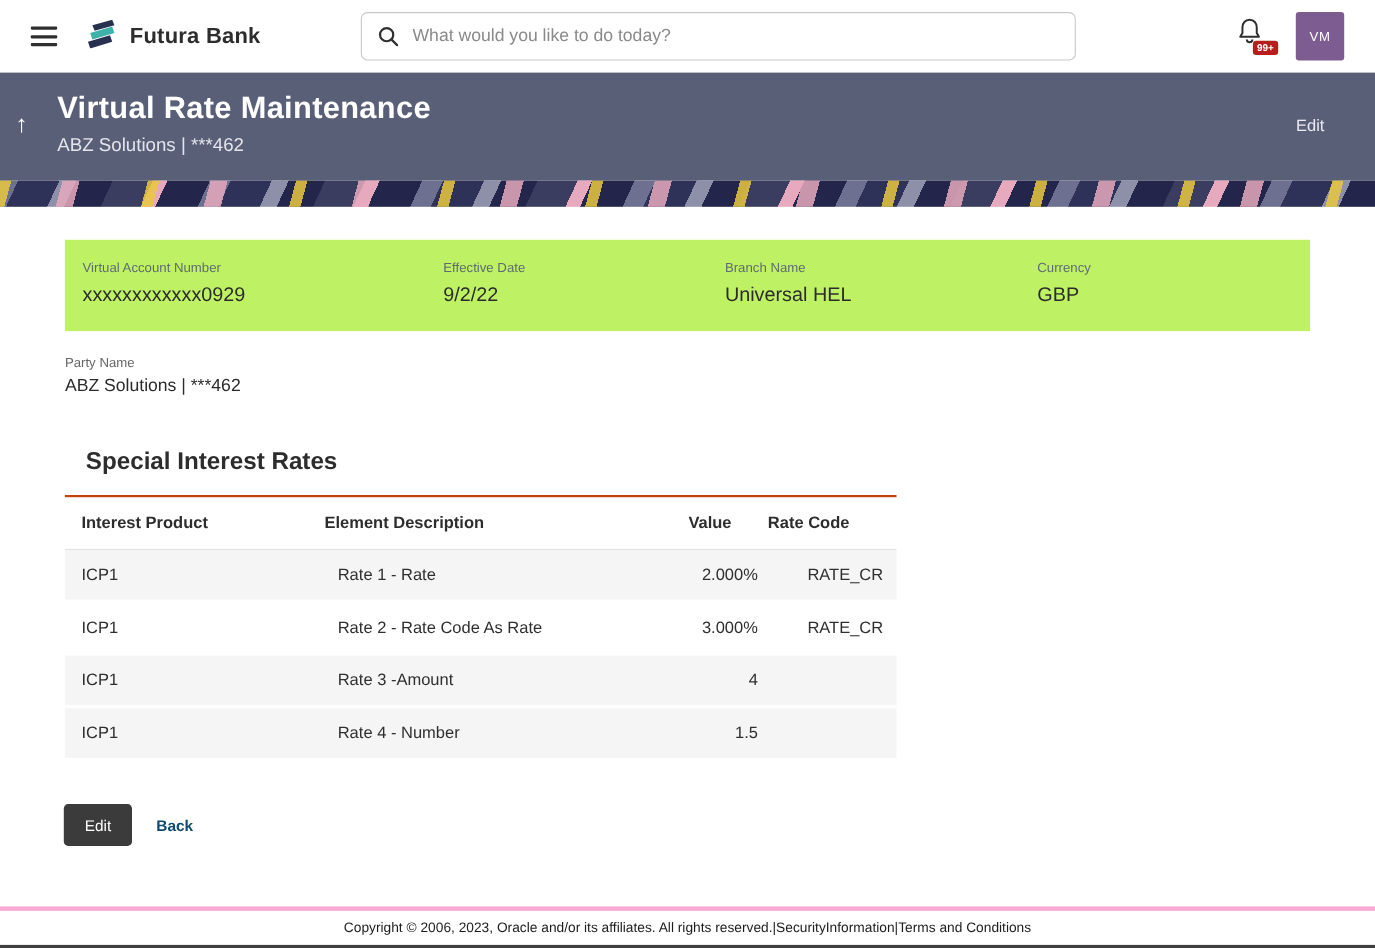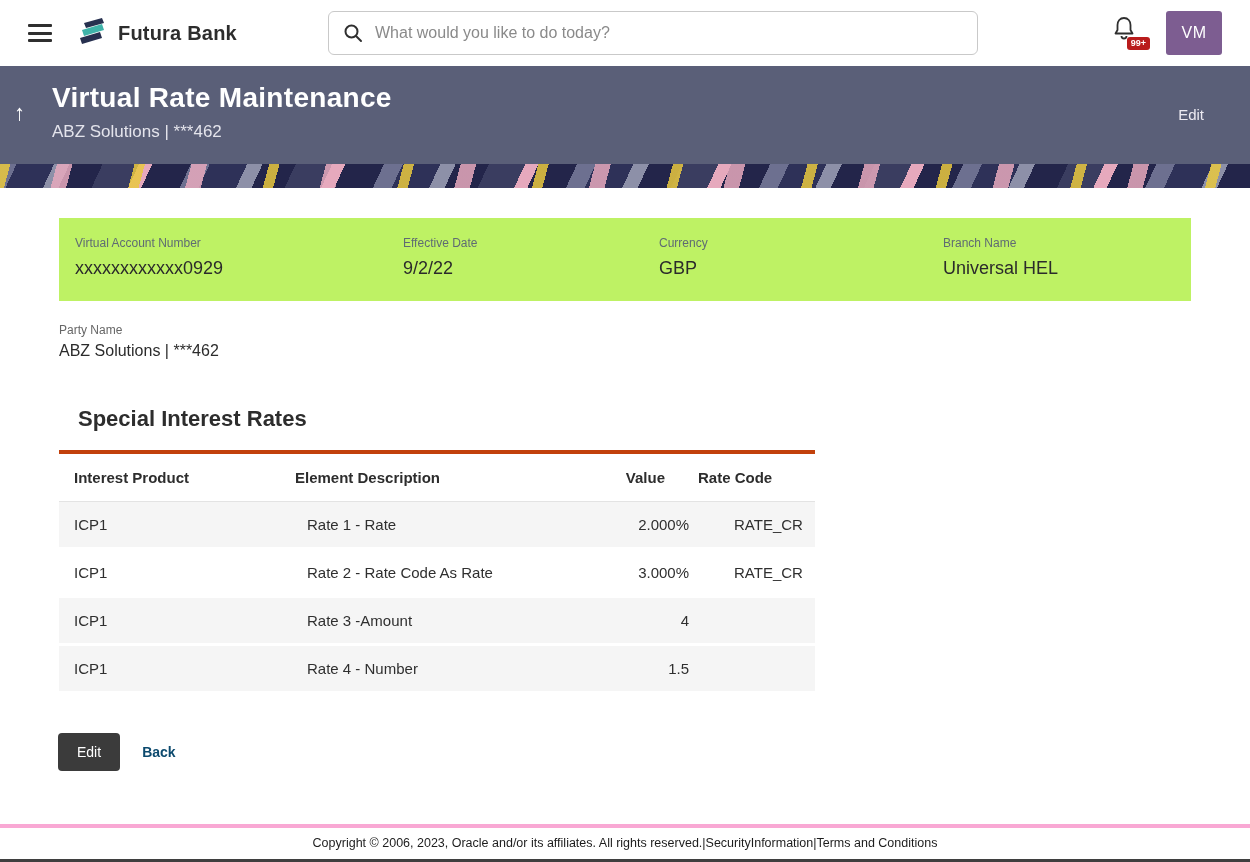--- a/index.html
+++ b/index.html
@@ -68,24 +68,24 @@
     right: -10px; bottom: 0px;
     background: #b91c1c;
     color: #fff;
     font-size: 9px;
     font-weight: bold;
     border-radius: 3px;
     padding: 2px 4px;
     line-height: 1;
   }
   .avatar {
-    width: 56px; height: 44px;
+    width: 44px; height: 44px;
     background: #7d5d91;
     color: #fff;
-    font-size: 16px;
+    font-size: 12px;
     display: flex; align-items: center; justify-content: center;
     border-radius: 3px;
     cursor: pointer;
     letter-spacing: 0.5px;
   }
 
   
   .banner {
     background: #5a5f78;
     color: #fff;
@@ -145,21 +145,21 @@
   }
 
   .rates-table {
     margin: 18px 0 0 59px;
     width: 756px;
     font-size: 15px;
   }
   .t-head {
     display: grid;
     grid-template-columns: 236px 260px 110px 1fr;
-    border-top: 4px solid #c2410c;
+    border-top: 2px solid #c2410c;
     border-bottom: 1px solid #e3e3e3;
     font-weight: bold;
     color: #2d2d2d;
     padding: 15px 0;
   }
   .t-row {
     display: grid;
     grid-template-columns: 236px 260px 110px 1fr;
     padding: 14px 0;
     margin-bottom: 3px;
@@ -264,26 +264,26 @@
     <div class="summary-panel">
       <div>
         <div class="field-label">Virtual Account Number</div>
         <div class="field-value">xxxxxxxxxxxx0929</div>
       </div>
       <div>
         <div class="field-label">Effective Date</div>
         <div class="field-value">9/2/22</div>
       </div>
       <div>
+        <div class="field-label">Branch Name</div>
+        <div class="field-value">Universal HEL</div>
+      </div>
+      <div>
         <div class="field-label">Currency</div>
         <div class="field-value">GBP</div>
-      </div>
-      <div>
-        <div class="field-label">Branch Name</div>
-        <div class="field-value">Universal HEL</div>
       </div>
     </div>
 
     <div class="party-block">
       <div class="field-label">Party Name</div>
       <div class="field-value">ABZ Solutions | ***462</div>
     </div>
 
     <div class="section-title">Special Interest Rates</div>
 

